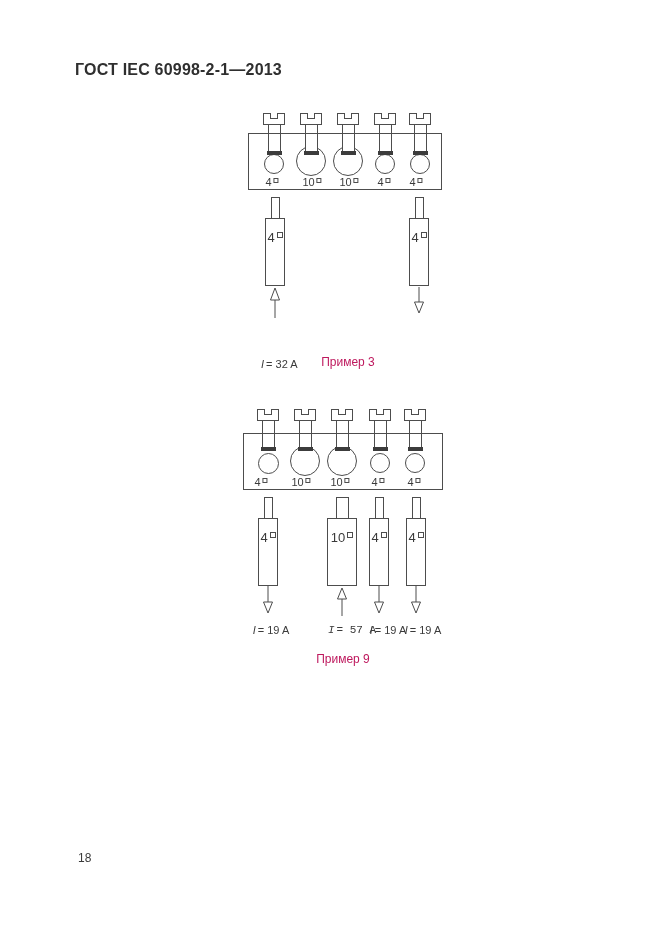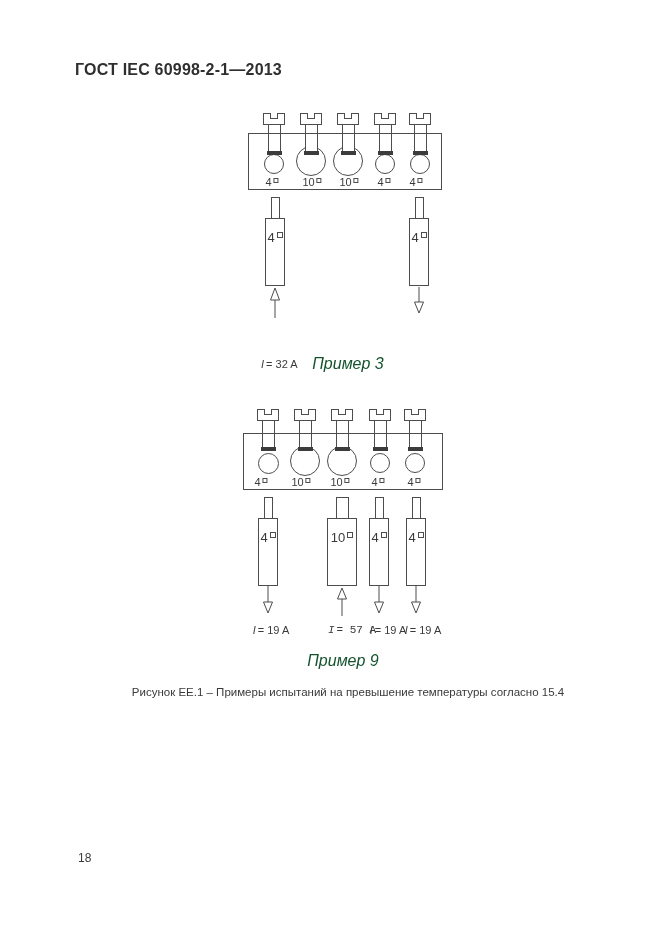--- a/index.html
+++ b/index.html
@@ -38,21 +38,21 @@
   .cbody { position:absolute; border:1px solid #4d4d4d; height:68px; background:#fff; }
   .clabel { margin-top:11px; text-align:center; font-size:13px; white-space:nowrap; color:#3a3a3a; }
   .clabel .sq { width:6px; height:6px; transform:translateY(-4px); }
 
   .arrow { position:absolute; overflow:visible; }
 
   .current { position:absolute; font-size:11px; white-space:nowrap; color:#3a3a3a; }
   .current .sym { font-style:italic; margin-right:2px; }
   .current.centered { transform:translateX(-50%); }
 
-  .ex-caption { position:absolute; width:200px; text-align:center; font-size:16px; color:#14532d;font-style:italic; }
+  .ex-caption { position:absolute; width:200px; text-align:center; font-size:12px; color:#be185d; }
   .fig-caption { position:absolute; left:38px; width:620px; top:686px; text-align:center; font-size:11.5px; color:#3a3a3a; }
 </style>
 </head>
 <body>
 
 <div class="page">
 
   <div class="doc-header">ГОСТ IEC 60998-2-1—2013</div>
 
   <div class="abs" style="left:0;top:0;">
@@ -231,17 +231,16 @@
       <line x1="8" y1="0" x2="8" y2="16" stroke="#4d4d4d" stroke-width="1"></line>
       <polygon points="8,27 3.5,16 12.5,16" fill="#ffffff" stroke="#4d4d4d" stroke-width="1"></polygon>
     </svg>
     <div class="current centered" style="left:423px; top:624px;">
       <span class="sym">I</span><span>= 19 A</span>
     </div>
 
     <div class="ex-caption" style="left:243px; top:652px;">Пример 9</div>
   </div>
 
-  <div class="fig-caption">Рисунок ЕЕ.1 – Примеры испытаний на превышение температуры согласно 15.4</div>
 
   <div class="page-number">18</div>
 
 </div>
 
 </body></html>

